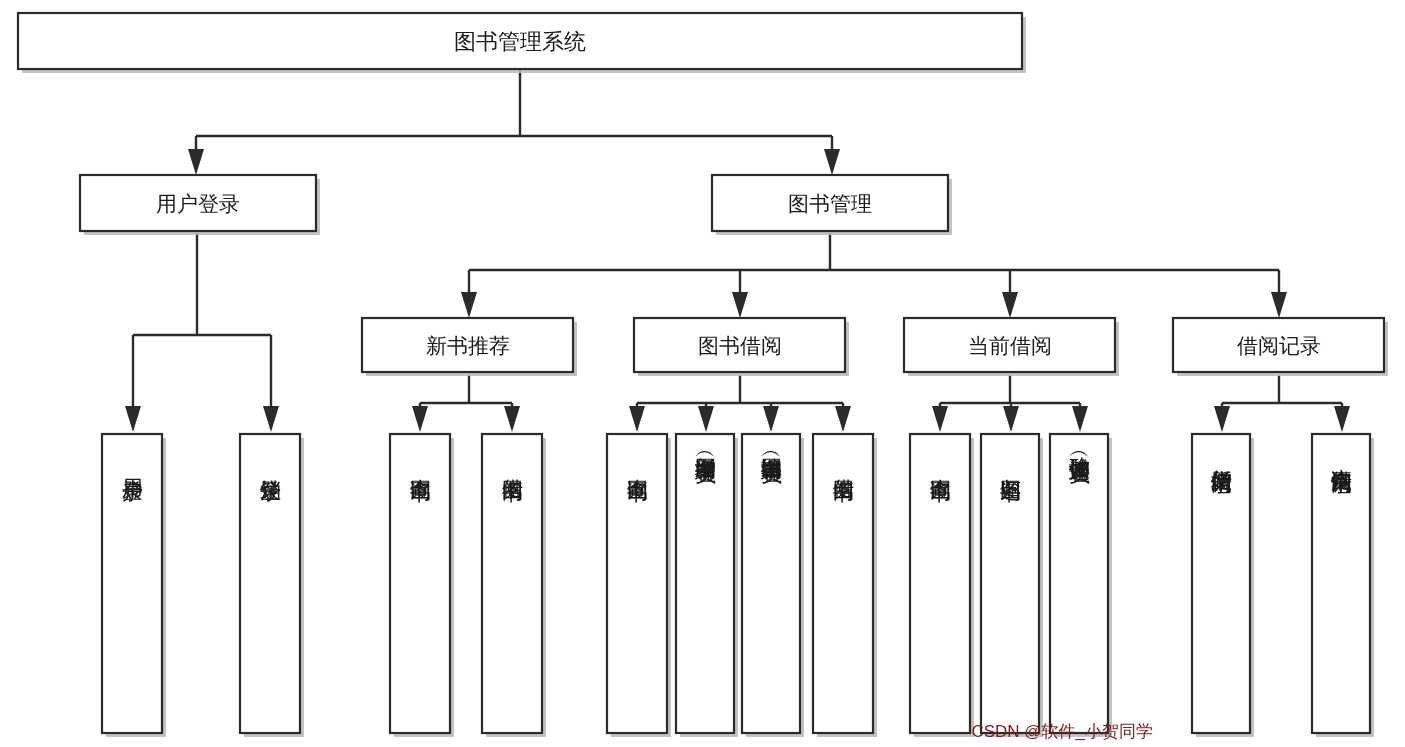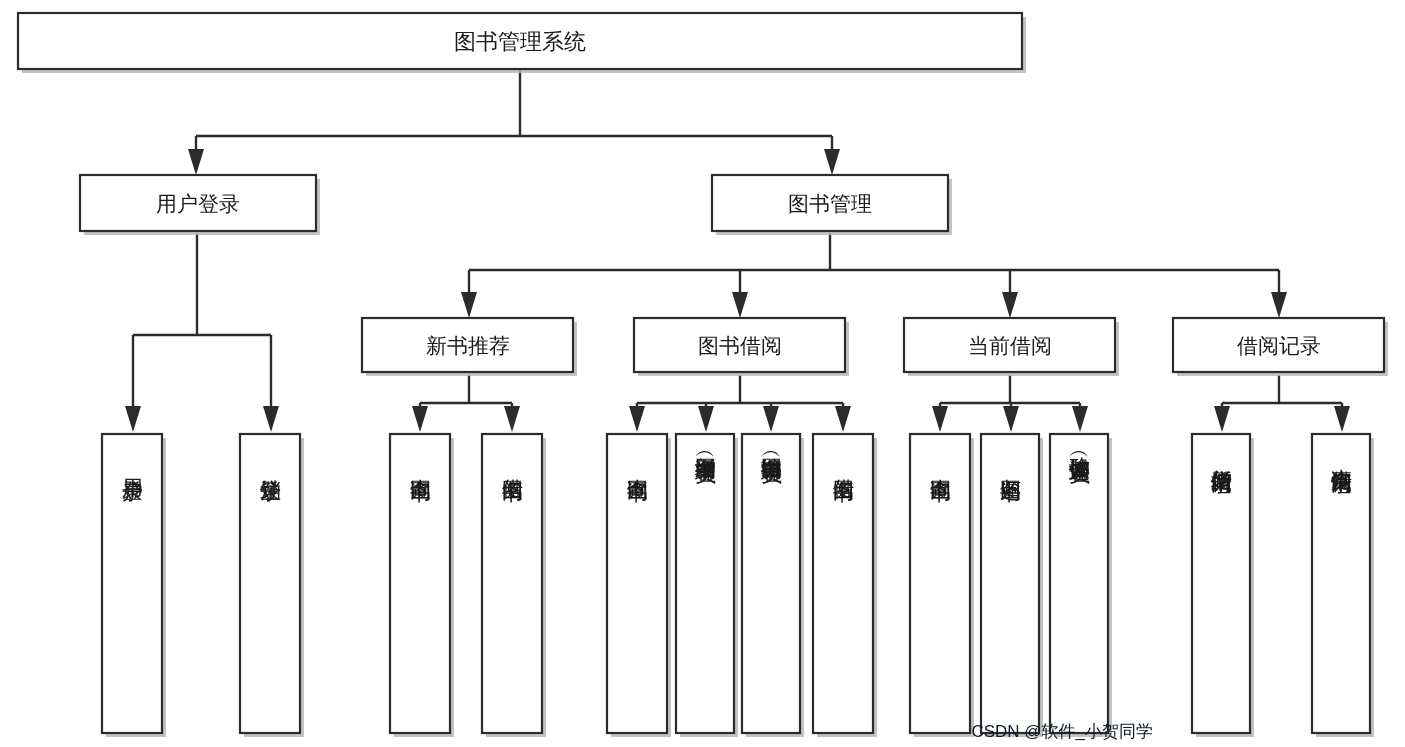--- a/index.html
+++ b/index.html
@@ -82,21 +82,21 @@
     color: #1a1a1a;
     white-space: nowrap;
     font-family: "Liberation Sans", "DejaVu Sans", sans-serif;
     text-align: left;
   }
   .watermark {
     position: absolute;
     right: 6px;
     bottom: 4px;
     font-size: 17px;
-    color: #0f172a;
+    color: #7f1d1d;
     font-family: "Liberation Sans", "DejaVu Sans", sans-serif;
     white-space: nowrap;
     pointer-events: none;
   }
 </style>
 </head>
 <body>
 
 <div id="diagram-root">
 

